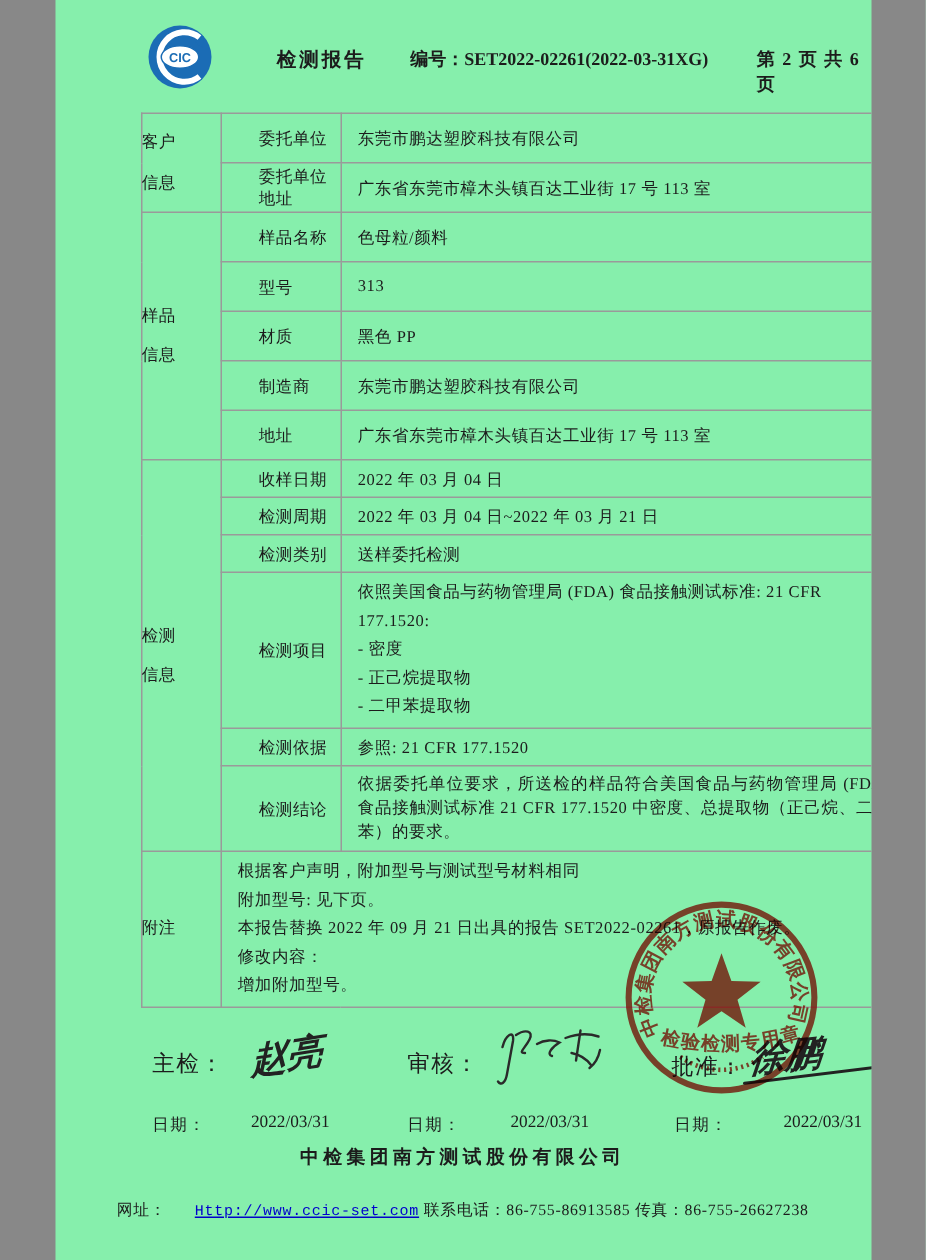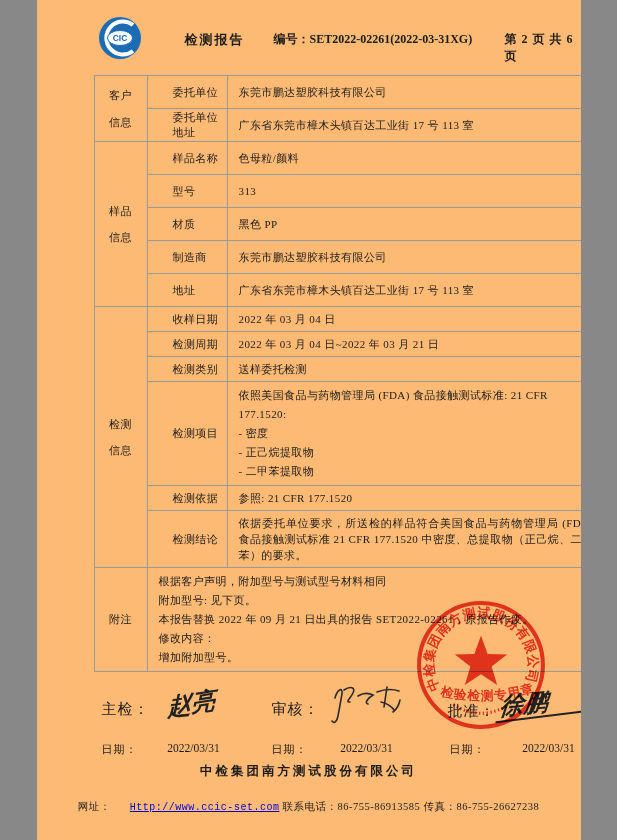--- a/index.html
+++ b/index.html
@@ -2,21 +2,21 @@
 <html><head>
 <meta charset="utf-8">
 <style>
   * { margin: 0; padding: 0; box-sizing: border-box; }
   html, body { background: #888; }
   body { font-family: "Liberation Serif", "DejaVu Serif", serif; }
   .page {
     position: relative;
     width: 544px; height: 840px;
     margin: 0 auto;
-    background: #fdba74;
+    background: #86efac;
     color: #1c1c1c;
     overflow: hidden;
   }
 
   
   .hdr-logo { position: absolute; left: 60px; top: 15px; width: 46px; height: 46px; }
   .hdr-title { position: absolute; left: 148px; top: 31px; font-size: 13px; font-weight: bold; letter-spacing: 2px; }
   .hdr-no { position: absolute; left: 237px; top: 31px; font-size: 12px; font-weight: bold; }
   .hdr-page { position: absolute; left: 468px; top: 31px; font-size: 12px; font-weight: bold; letter-spacing: 1px; }
 
@@ -27,21 +27,21 @@
     border-collapse: collapse;
     table-layout: fixed;
     font-size: 11px;
   }
   table.report td {
     border: 1px solid #9a9a9a;
     vertical-align: middle;
     letter-spacing: 0.4px;
   }
   td.grp {
-    width: 53px; text-align: center;
+    width: 53px; text-align: left;
     white-space: pre-line; line-height: 2.4;
     font-weight: normal;
   }
   td.lbl { width: 80px; padding-left: 25px; margin-left: 47px; }
   td.val { width: 373px; padding: 4px 6px 4px 11px; }
   tr.r33 td { height: 33px; }
   tr.r25 td { height: 25px; }
   .pre  { white-space: pre-line; }
   .lh19 { line-height: 19px; padding-top: 6px; padding-bottom: 6px; }
   .lh16 { line-height: 16px; padding-top: 4px; padding-bottom: 4px; }

